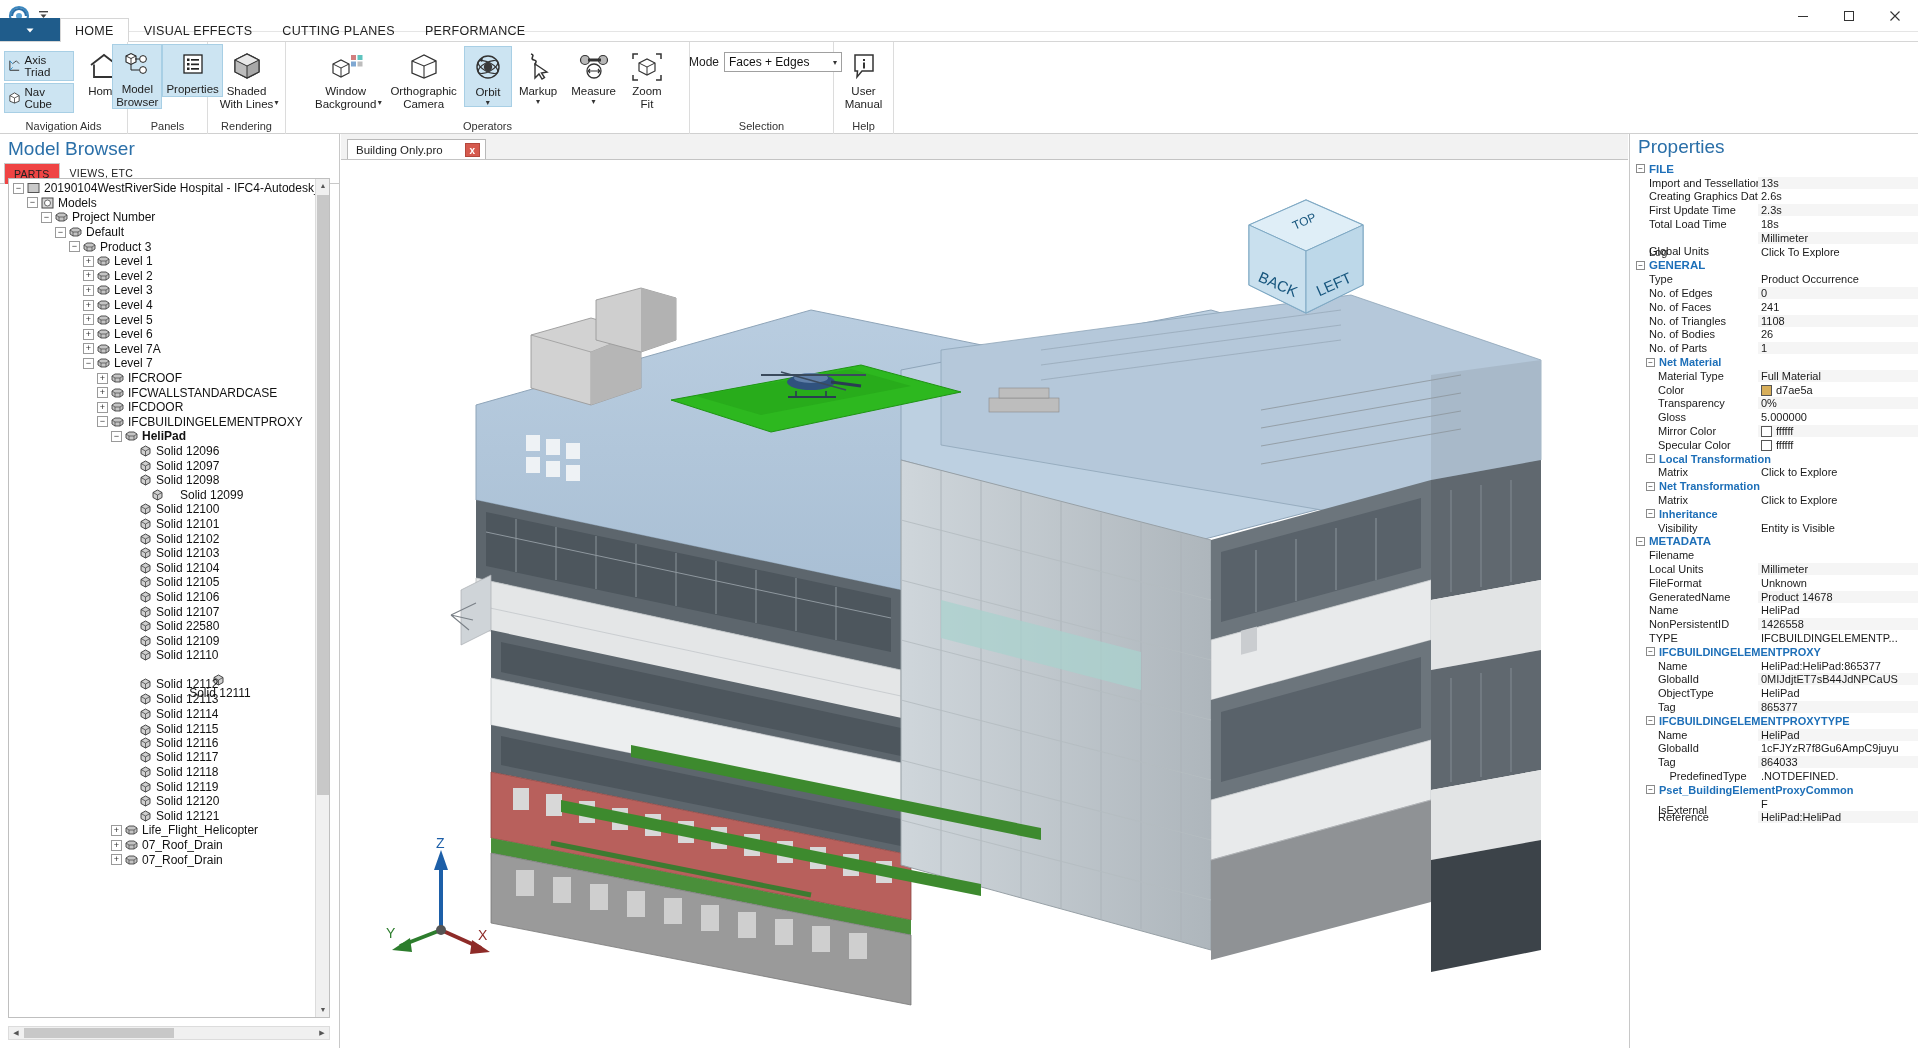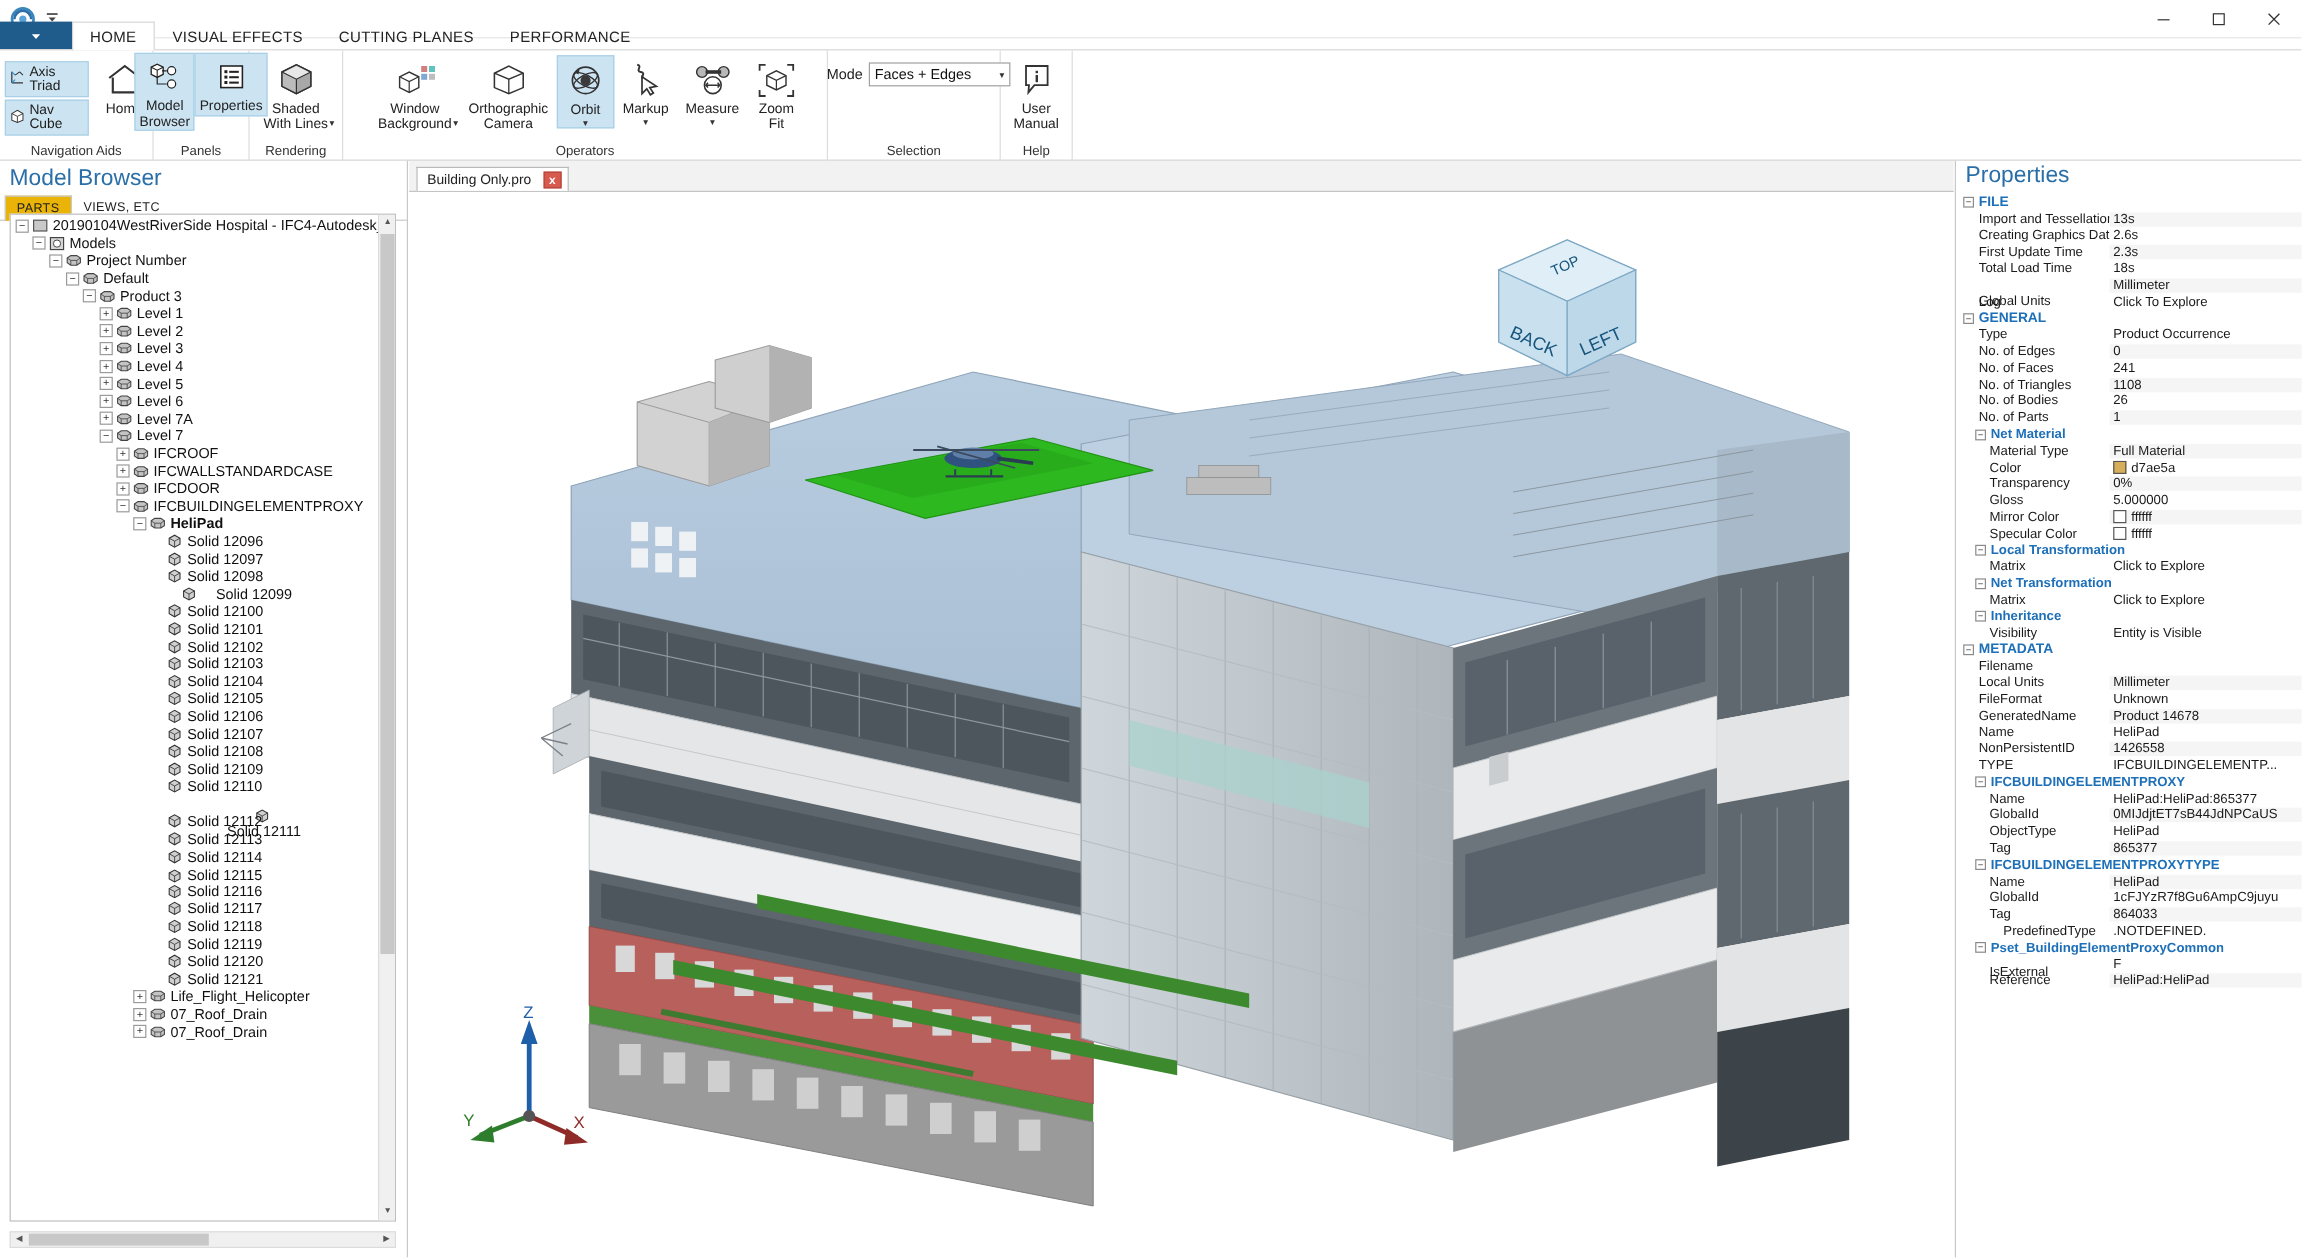--- a/index.html
+++ b/index.html
@@ -98,21 +98,21 @@
     background: #ffffff; border-right: 1px solid #c8c8c8;
   }
   .panel-title {
     font-size: 19px; color: #2a6fa8; padding: 4px 0 2px 8px; font-weight: 400;
   }
   .btabs { display: flex; border-bottom: 1px solid #c9c9c9; padding-left: 4px; }
   .btab {
     font-size: 10.5px; color: #222; padding: 4px 9px 4px 9px;
     border: 1px solid transparent; border-bottom: none; letter-spacing: .3px;
   }
-  .btab.active { background: #eab308; border-color: #c9c9c9; position: relative; top: 1px; }
+  .btab.active { background: #ef4444; border-color: #c9c9c9; position: relative; top: 1px; }
   .tree-wrap {
     position: absolute; top: 44px; left: 8px; width: 322px; height: 840px;
     border: 1px solid #bfbfbf; background: #fff; overflow: hidden;
   }
   .tree { position: absolute; top: 2px; left: 0; right: 14px; font-size: 12px; color: #111; }
   .tnode { display: flex; align-items: center; height: 14.6px; white-space: nowrap; }
   .texp {
     width: 11px; height: 11px; border: 1px solid #9a9a9a; background: #fff;
     font-size: 9px; line-height: 9px; text-align: center; color: #333;
     margin-right: 3px; flex: 0 0 auto;
@@ -136,21 +136,21 @@
   }
   .hthumb { position: absolute; top: 1px; left: 15px; height: 10px; width: 150px; background: #c8c8c8; }
 
   
   .doctabs {
     position: absolute; left: 341px; top: 134px; width: 1287px; height: 26px;
     background: #f2f2f2; border-bottom: 1px solid #c4c4c4;
     display: flex; align-items: flex-end; padding-left: 6px;
   }
   .doctab {
-    display: flex; align-items: center; gap: 10px; height: 20px;
+    display: flex; align-items: center; gap: 22px; height: 20px;
     background: #fff; border: 1px solid #b9b9b9; border-bottom: none;
     padding: 0 5px 0 8px; font-size: 11.5px; color: #222;
   }
   .doctab-close {
     width: 15px; height: 14px; background: #d65a4e; color: #fff;
     font-size: 10px; line-height: 14px; text-align: center;
     border: 1px solid #b4473c; font-weight: bold;
   }
 
   
@@ -682,21 +682,21 @@
                 <path d="M2 3.5 L6.5 6 L11 3.5 M6.5 6 L6.5 11" fill="none" stroke="#333" stroke-width=".7"></path>
               </svg></span>
             <span class="tlabel">Solid 12107</span>
           </div>
           <div class="tnode" style="padding-left: 116px;">
             <span class="texp none"></span>
             <span class="tico"><svg width="13" height="12" viewBox="0 0 13 12">
                 <path d="M2 3.5 L6.5 1 L11 3.5 L11 8.5 L6.5 11 L2 8.5 Z" fill="#d0d0d0" stroke="#333" stroke-width=".9"></path>
                 <path d="M2 3.5 L6.5 6 L11 3.5 M6.5 6 L6.5 11" fill="none" stroke="#333" stroke-width=".7"></path>
               </svg></span>
-            <span class="tlabel">Solid 12108</span>
+            <span class="tlabel">Solid 22580</span>
           </div>
           <div class="tnode" style="padding-left: 116px;">
             <span class="texp none"></span>
             <span class="tico"><svg width="13" height="12" viewBox="0 0 13 12">
                 <path d="M2 3.5 L6.5 1 L11 3.5 L11 8.5 L6.5 11 L2 8.5 Z" fill="#d0d0d0" stroke="#333" stroke-width=".9"></path>
                 <path d="M2 3.5 L6.5 6 L11 3.5 M6.5 6 L6.5 11" fill="none" stroke="#333" stroke-width=".7"></path>
               </svg></span>
             <span class="tlabel">Solid 12109</span>
           </div>
           <div class="tnode" style="padding-left: 116px;">

